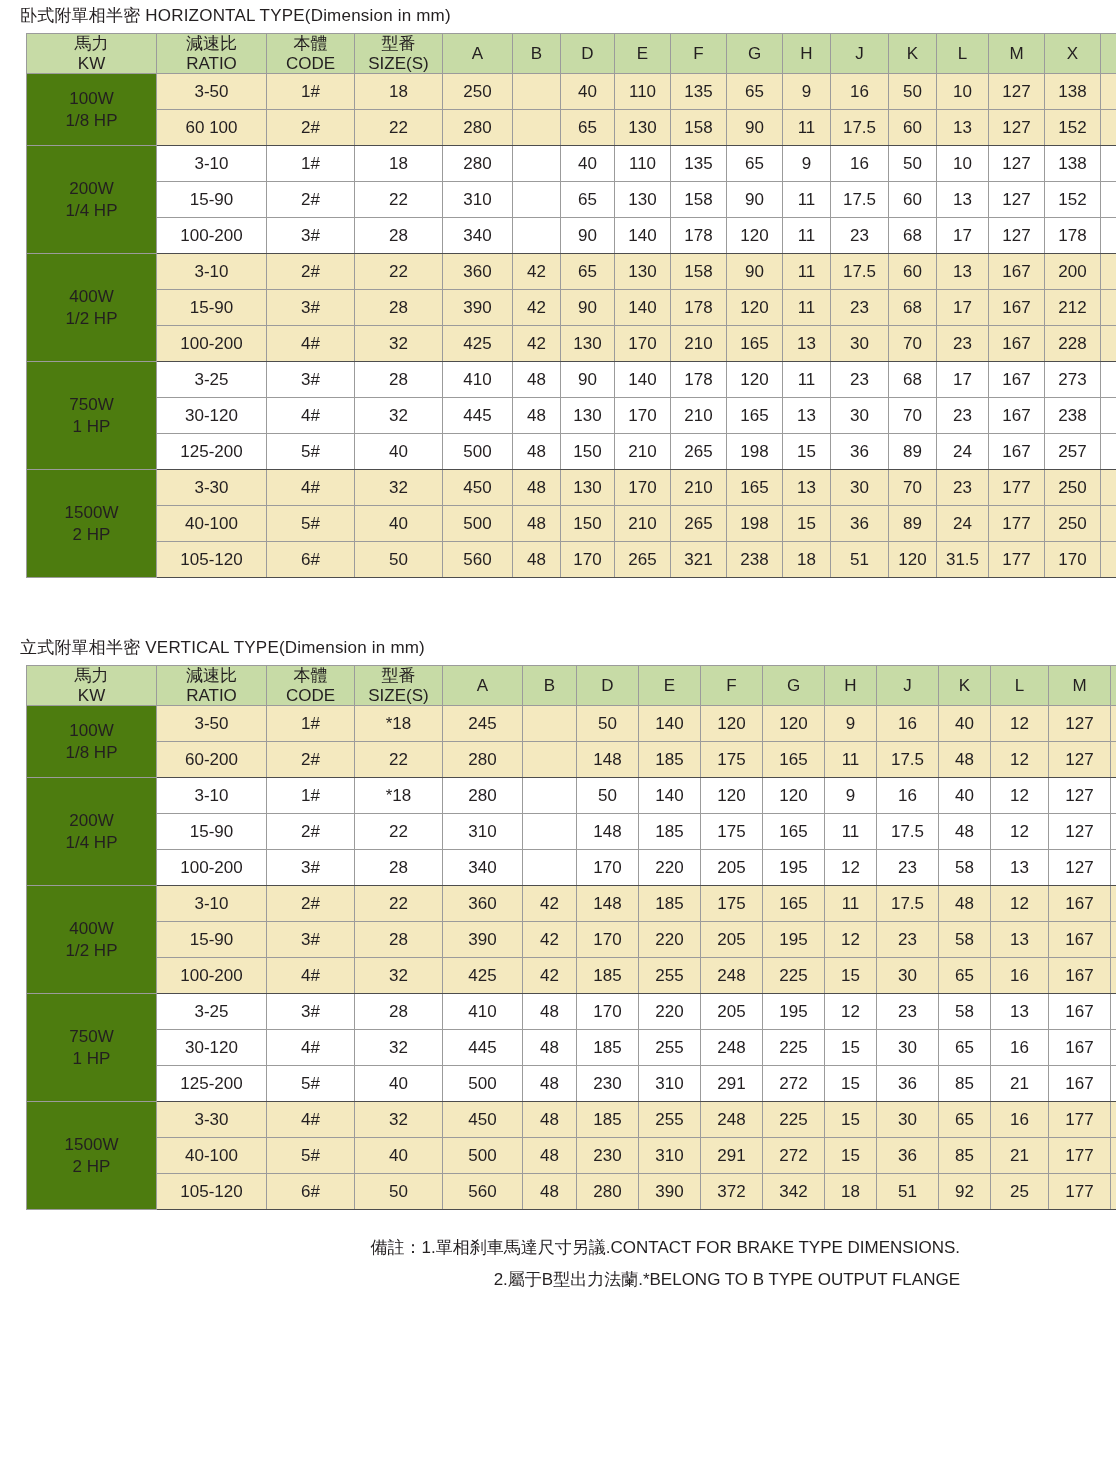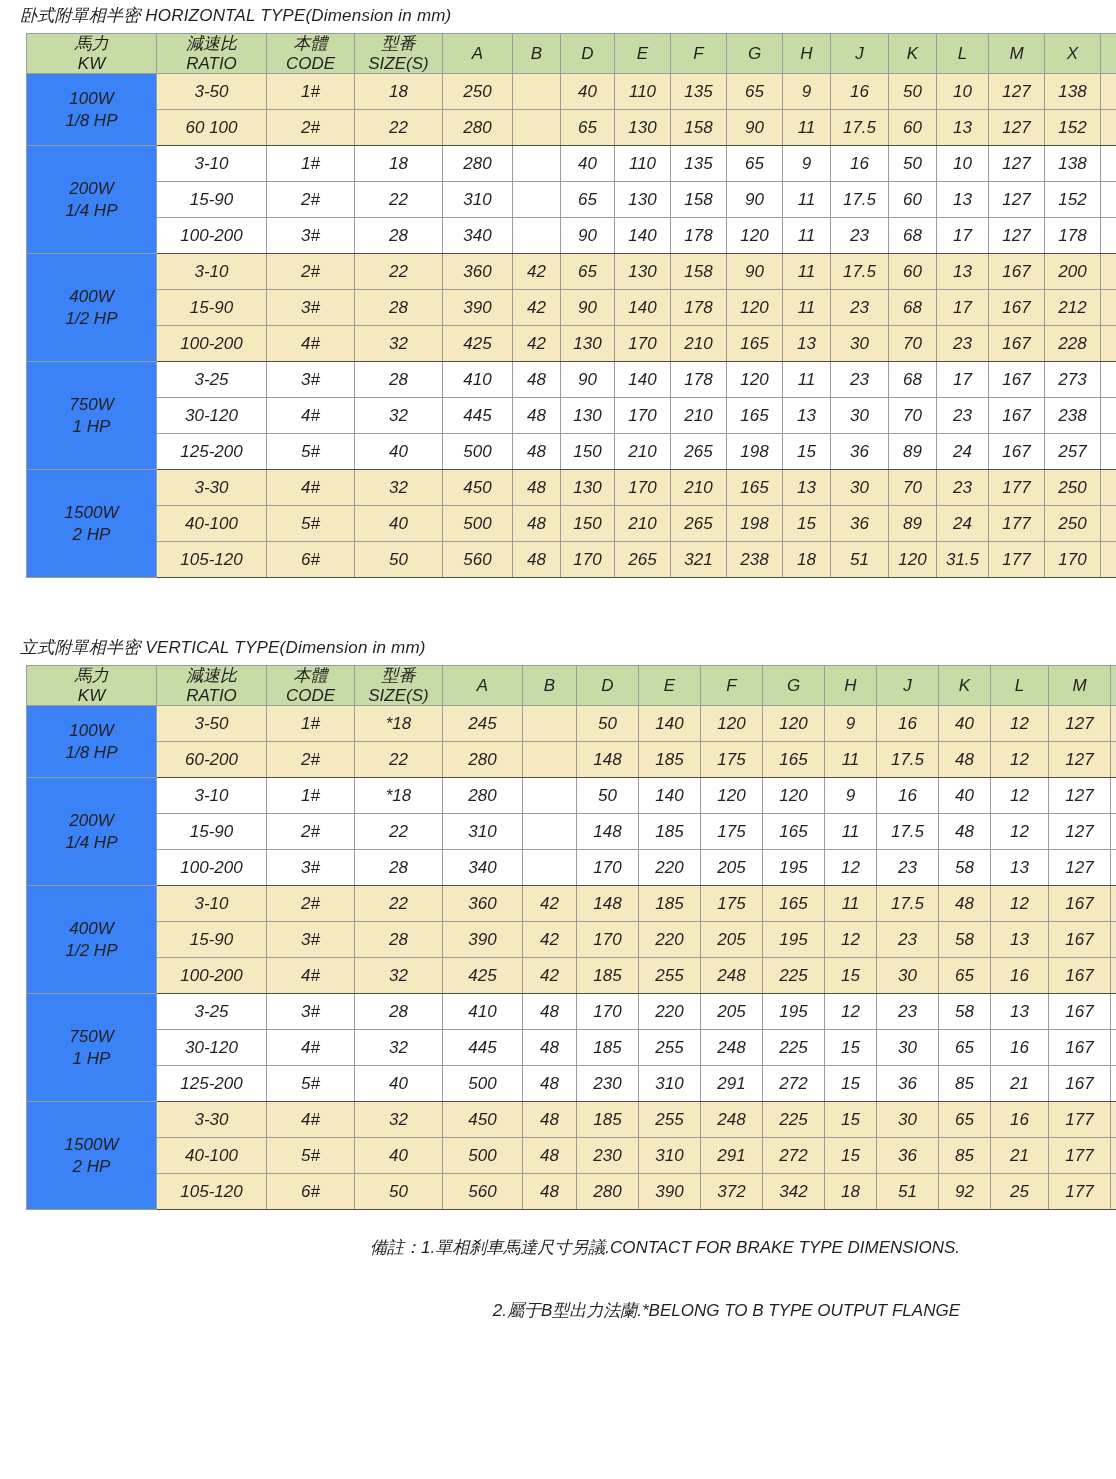--- a/index.html
+++ b/index.html
@@ -12,21 +12,20 @@
     height: 1479px;
     font-family: "Liberation Sans", sans-serif;
     color: #231f20;
     position: relative;
     overflow: hidden;
   }
   .page {
     padding: 0 16px 0 16px;
     box-sizing: border-box;
     width: 976px;
-    font-style: italic;
   }
   .section-title {
     font-size: 17px;
     color: #231f20;
     margin: 4px 0 6px 4px;
     letter-spacing: 0.2px;
     white-space: nowrap;
   }
   table.spec {
     border-collapse: collapse;
@@ -55,32 +54,32 @@
   thead th .l1 { display:block; }
   thead th .l2 { display:block; }
   td.kw {
     background: #c7dba6;
     font-size: 19px;
     line-height: 1.25;
     border-left: 1px solid #4d4d4d;
   }
   tbody tr.shaded td { background: #f4e9bf; }
   tbody tr.plain td { background: #ffffff; }
-  tbody tr.shaded td.kw, tbody tr.plain td.kw { background: #3b82f6; }
+  tbody tr.shaded td.kw, tbody tr.plain td.kw { background: #4d7c0f; }
   
   tr.group-start td { border-top: 1px solid #4d4d4d; }
   tr.group-end td { border-bottom: 1px solid #4d4d4d; }
   .spacer { height: 54px; }
   .notes {
     margin: 22px 0 0 34px;
     font-size: 17px;
     line-height: 1.9;
     text-align: right;
   }
-  .notes .n2 { margin-left: 36px; margin-top: 31px; }
+  .notes .n2 { margin-left: 36px; }
   .tbl-wrap { margin-bottom: 0; }
 </style>
 </head>
 <body>
 
 <div class="page">
 
   <div class="tbl-wrap">
     <div class="section-title">卧式附單相半密 HORIZONTAL TYPE(Dimension in mm)</div>
     <table class="spec" id="table-0">

